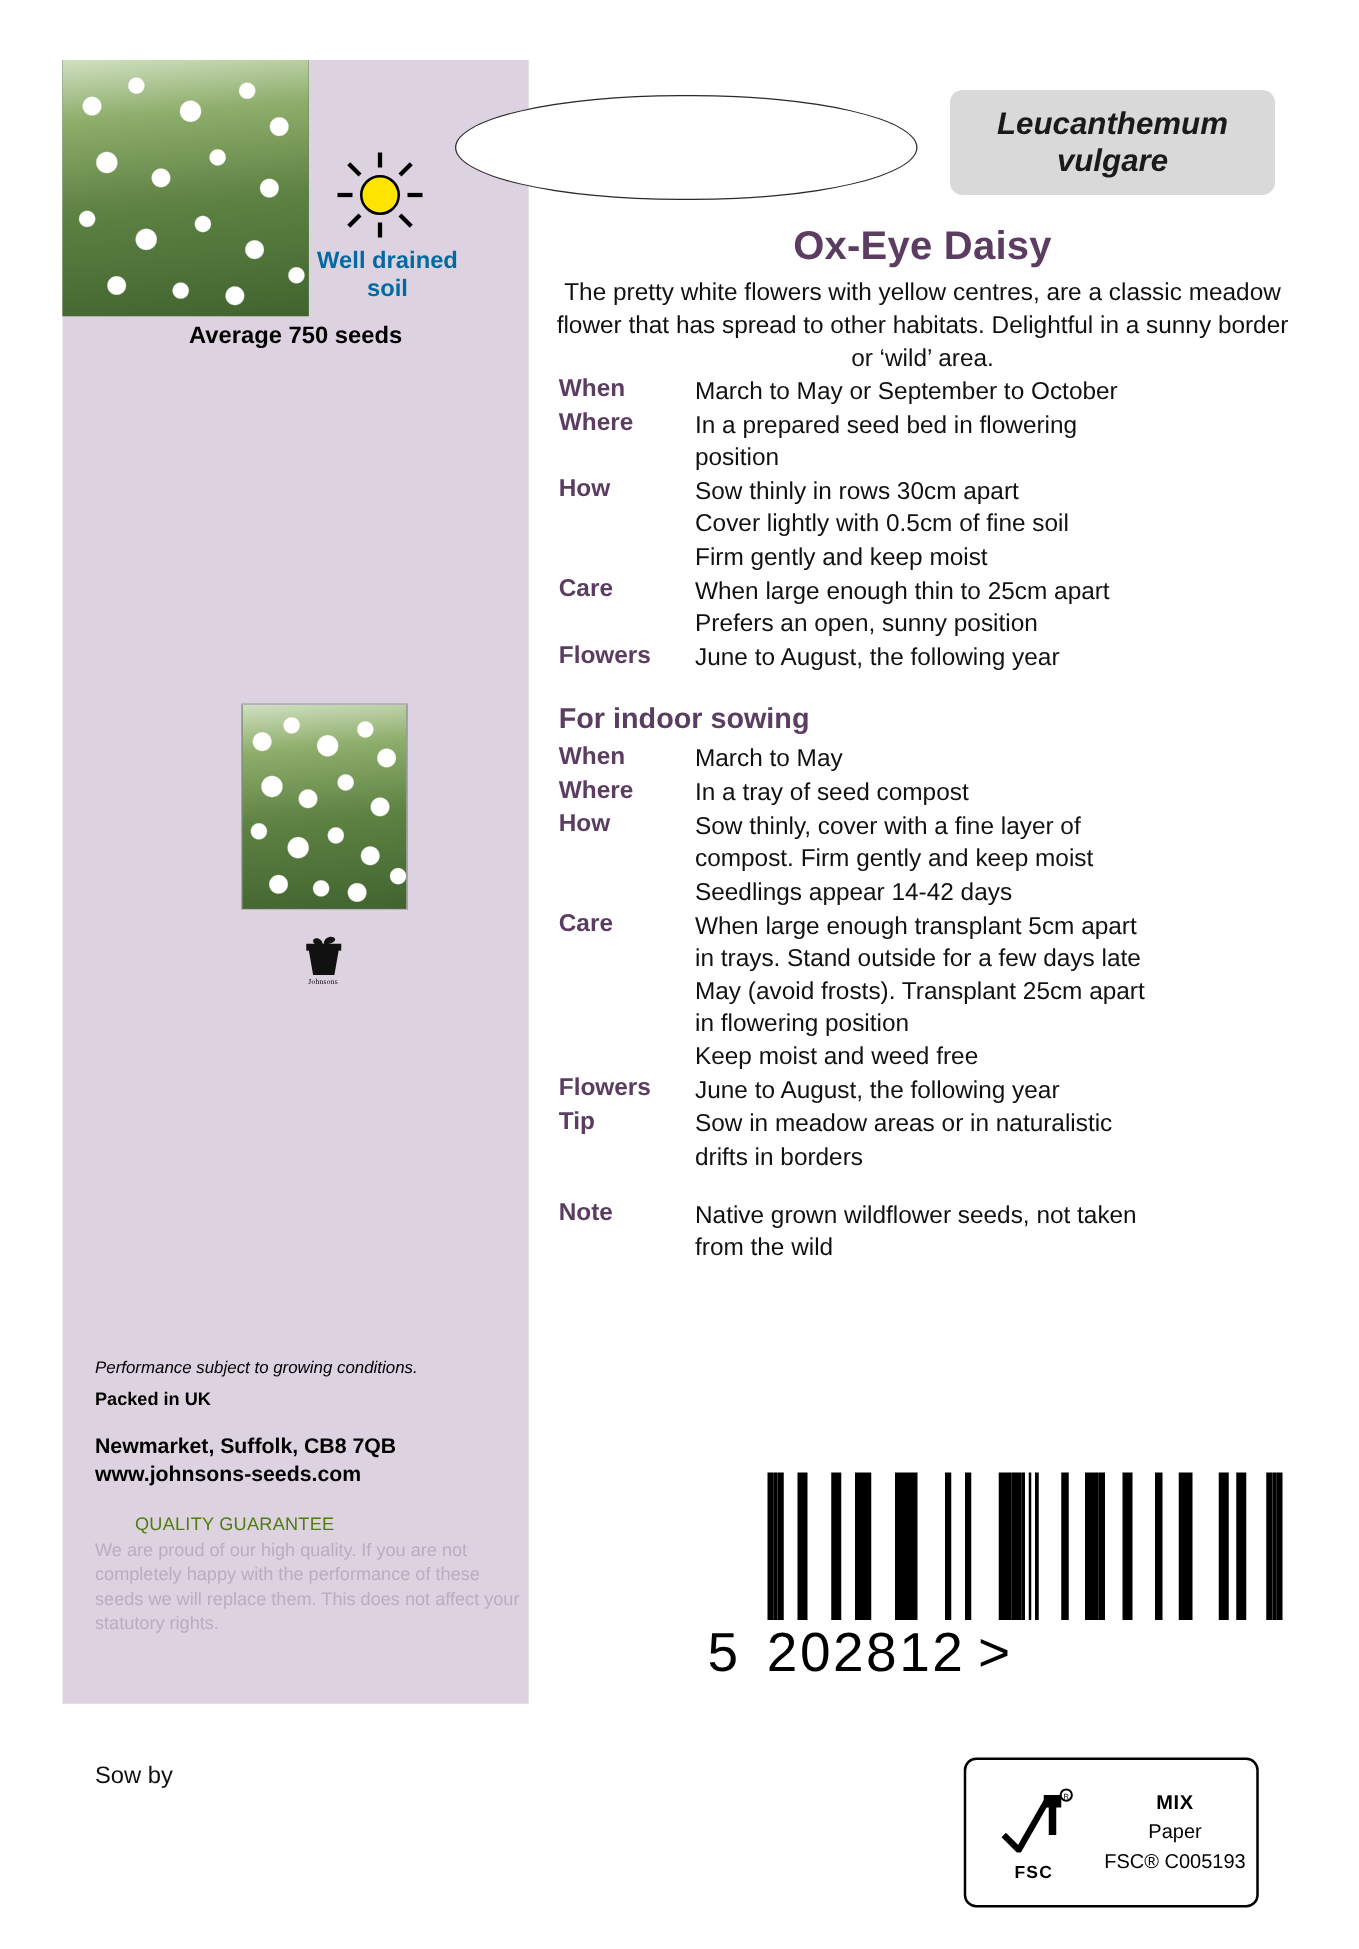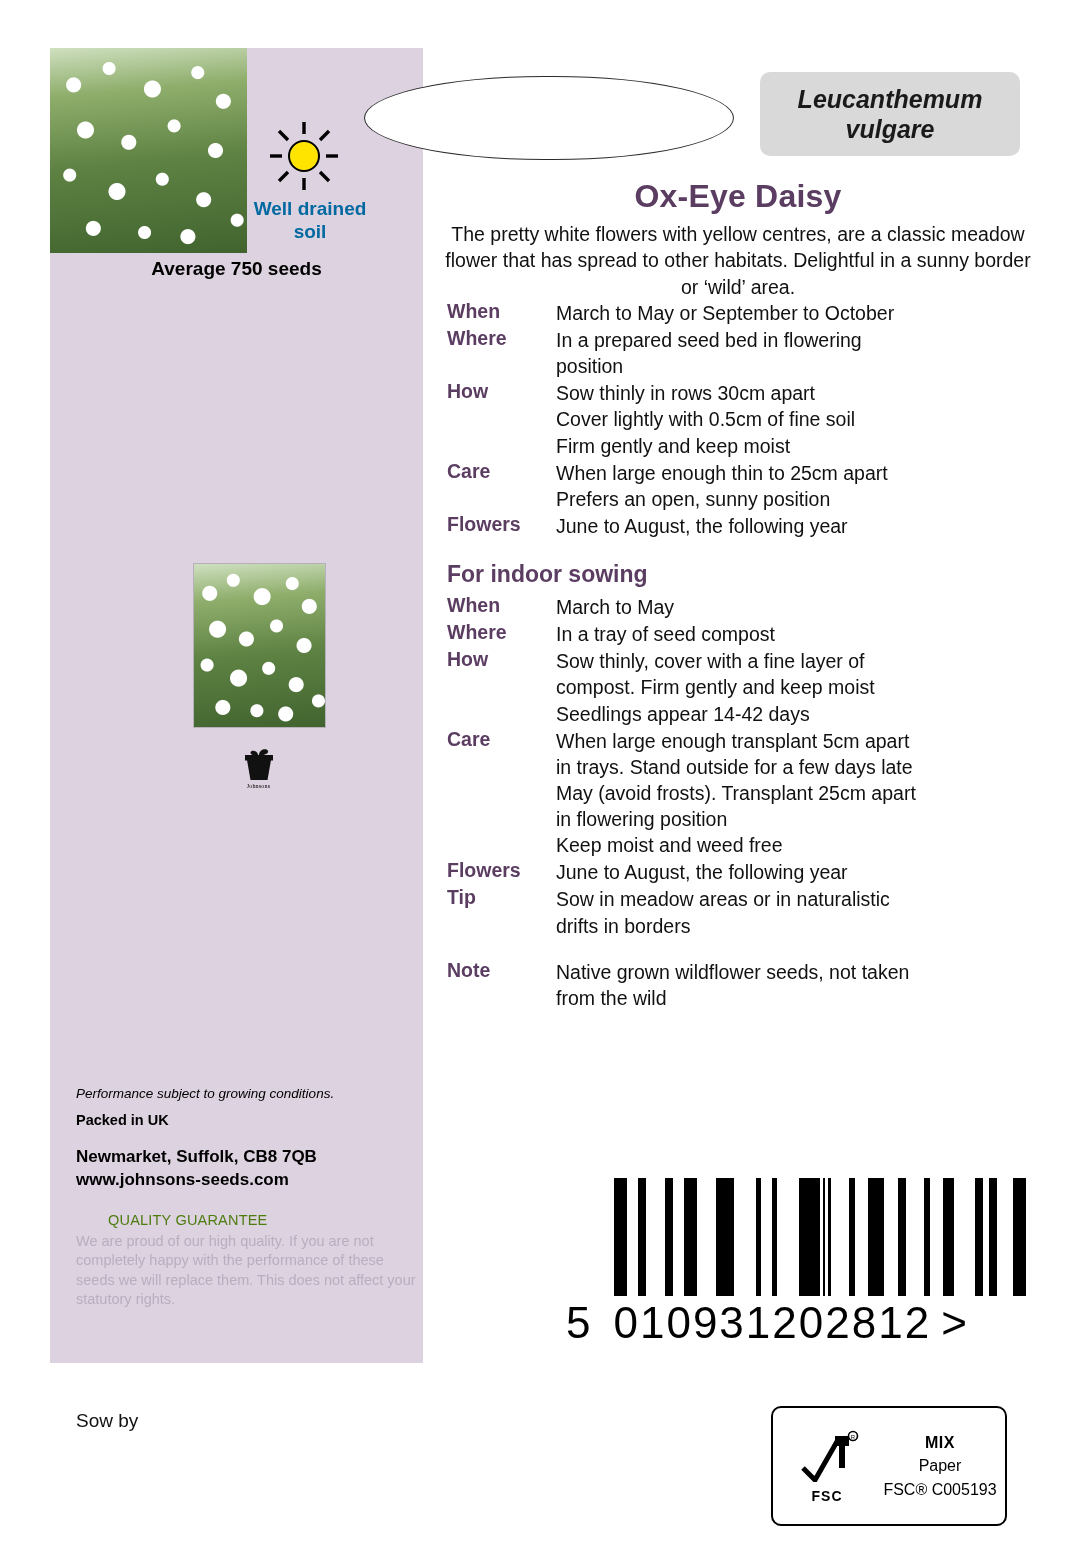--- a/index.html
+++ b/index.html
@@ -536,21 +536,20 @@
         <i style="width: 6px; background: transparent;"></i>
         <i style="width: 9px; background: rgb(0, 0, 0);"></i>
         <i style="width: 6px; background: transparent;"></i>
         <i style="width: 12px; background: transparent;"></i>
         <i style="width: 6px; background: rgb(0, 0, 0);"></i>
         <i style="width: 3px; background: rgb(0, 0, 0);"></i>
         <i style="width: 6px; background: rgb(0, 0, 0);"></i>
       </div>
     <div class="barcode-digits">
       <span class="first">5</span>
-      <span class="mid">010931</span>
       <span class="mid">202812</span>
       <span class="last">&gt;</span>
     </div>
   </div>
 
   <div class="sow-by">Sow by</div>
 
   <div class="fsc">
     <div class="fsc-left">
       <svg viewBox="0 0 64 54" width="64" height="54" aria-hidden="true">

